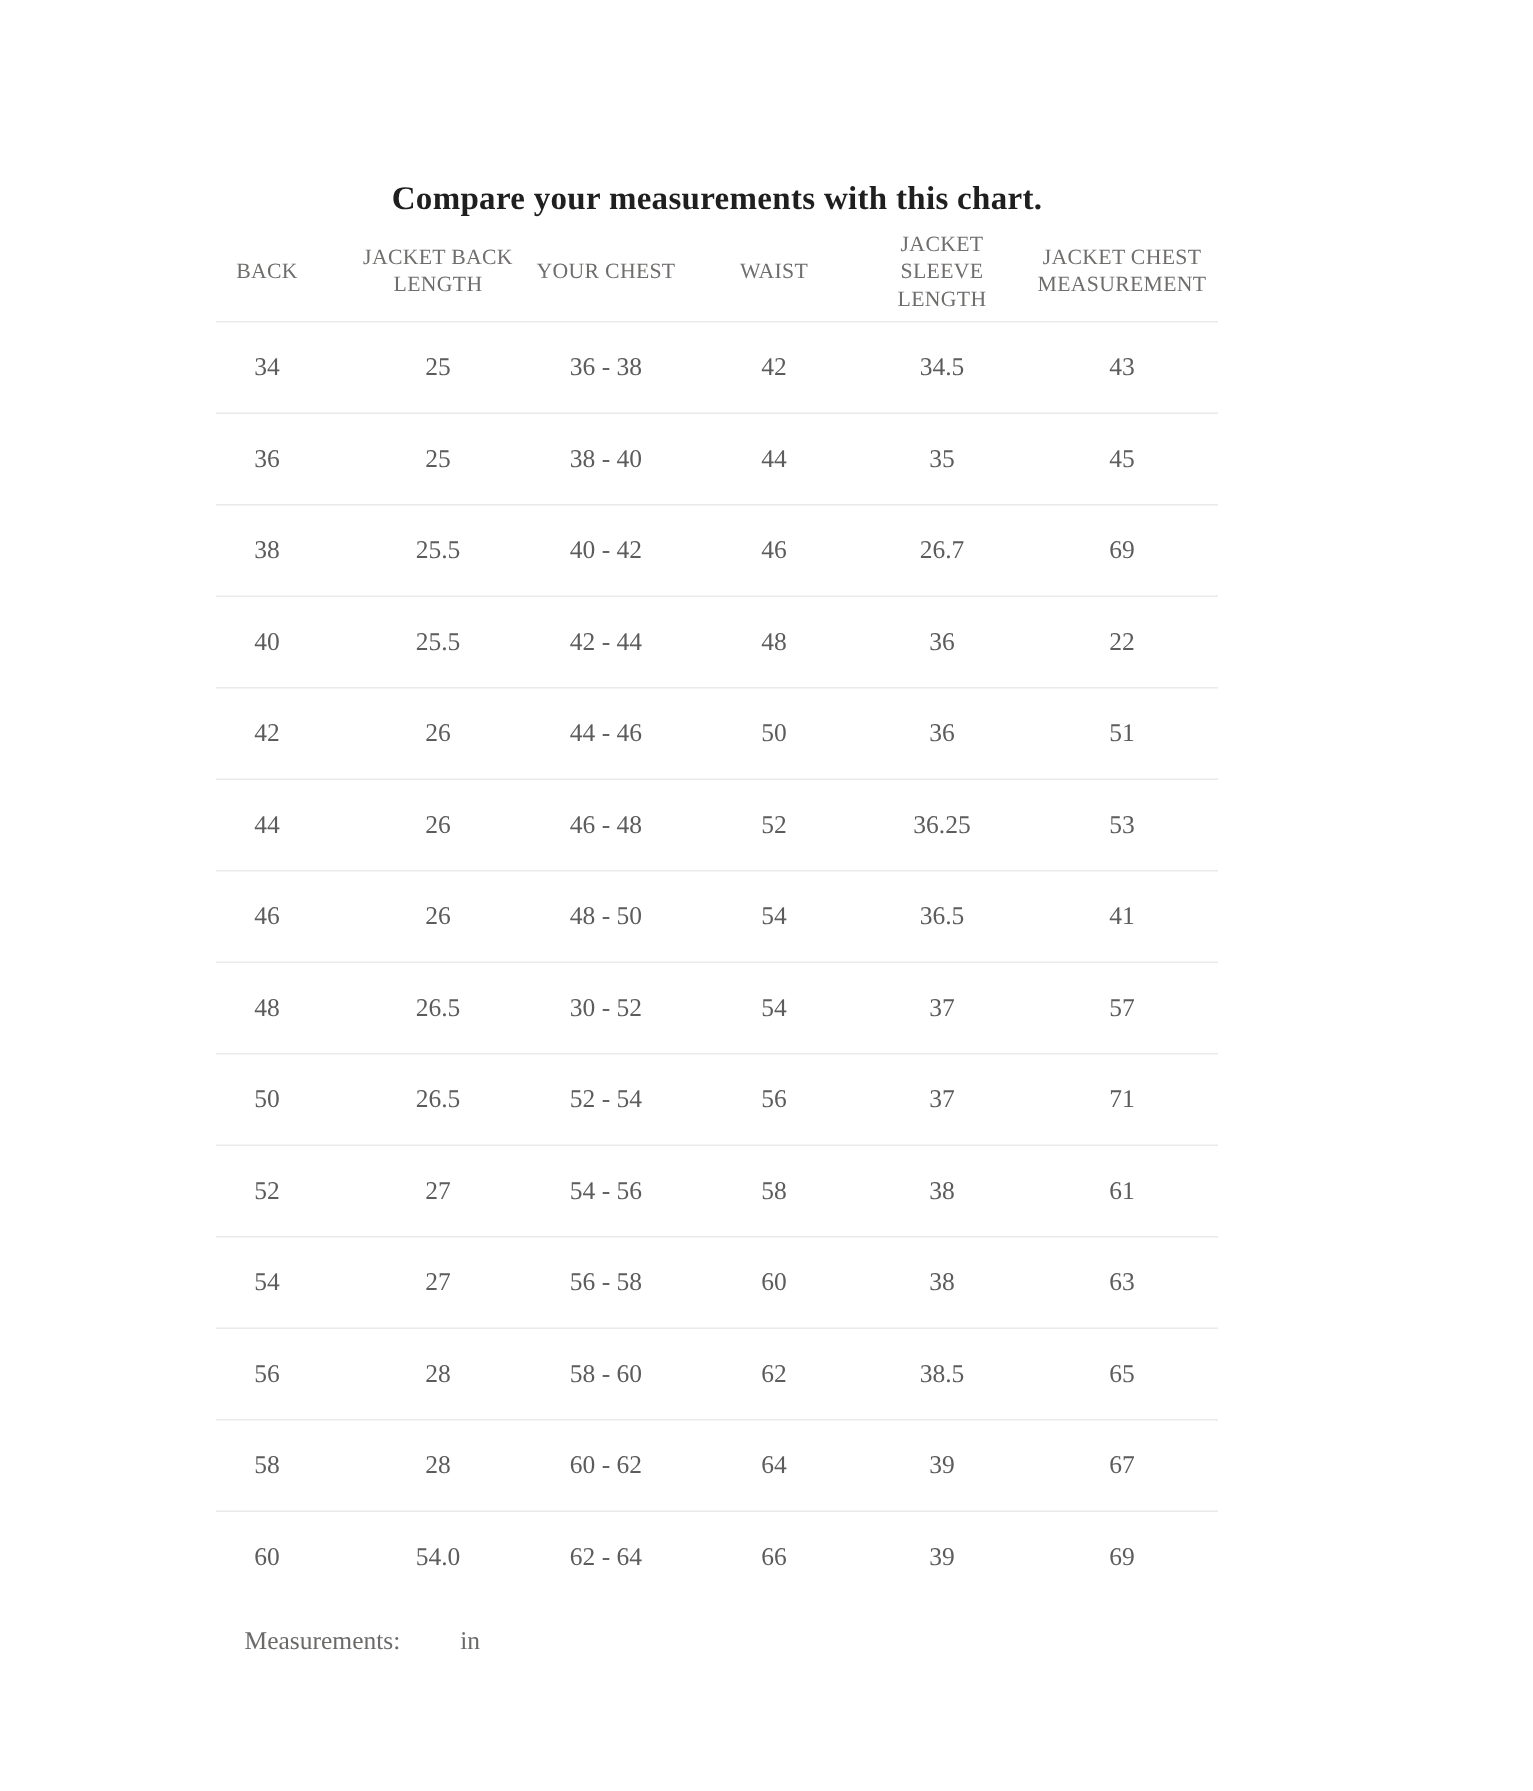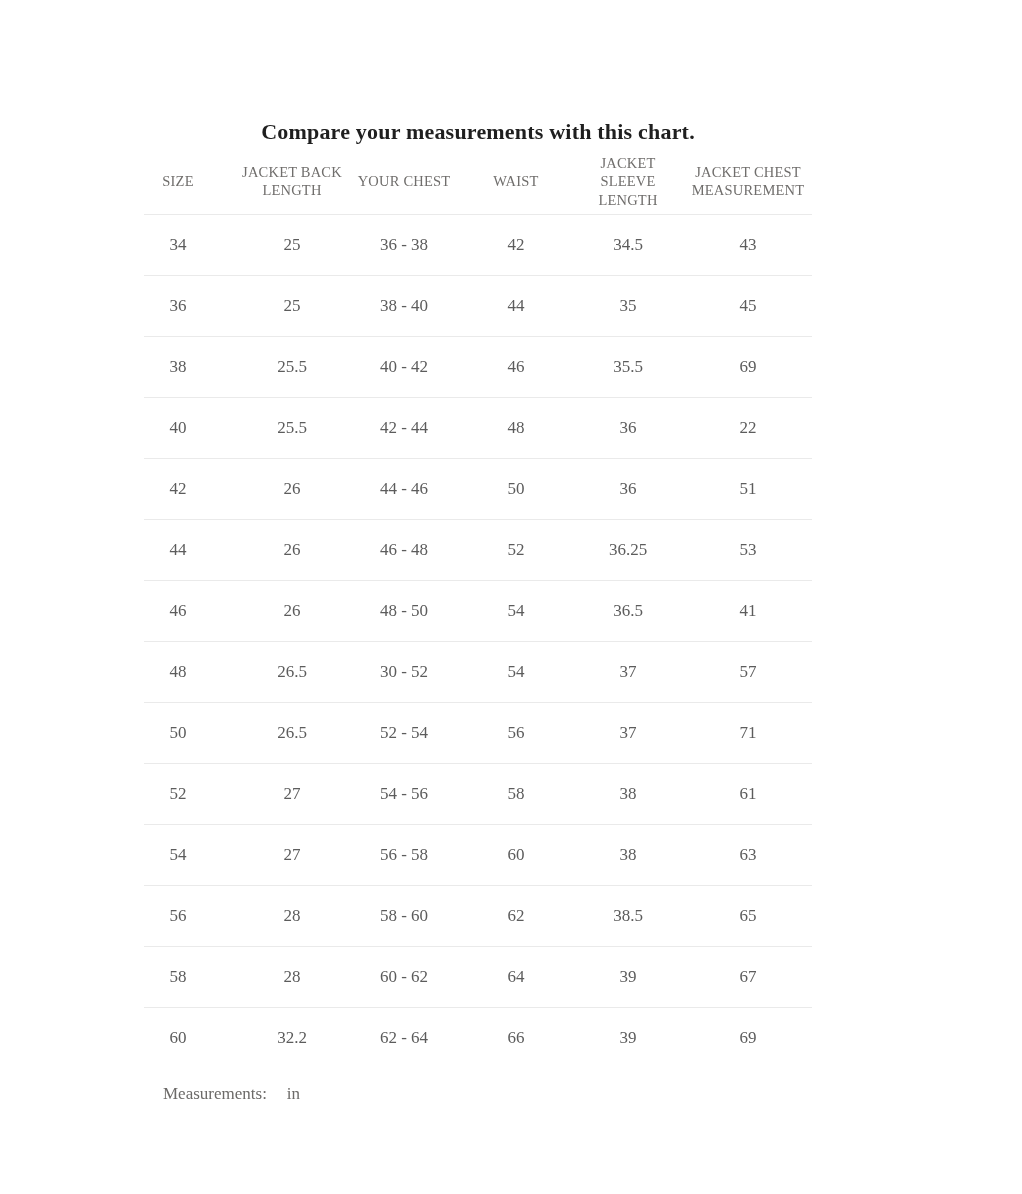--- a/index.html
+++ b/index.html
@@ -73,21 +73,21 @@
   tbody td:first-child {
     padding-right: 24px;
     padding-left: 0;
   }
   tbody tr + tr { border-top: 1px solid var(--divider); }
   .footer {
     margin-top: 15px;
     padding-left: 19px;
     display: flex;
     align-items: baseline;
-    gap: 20px;
+    gap: 40px;
     font-size: 17px;
     color: var(--footer-text);
   }
   .footer .unit { cursor: pointer; }
 </style>
 </head>
 <body>
 
 <div class="page">
 
@@ -98,21 +98,21 @@
       <colgroup>
         <col class="c-size">
         <col class="c-mid">
         <col class="c-mid">
         <col class="c-mid">
         <col class="c-mid">
         <col class="c-last">
       </colgroup>
       <thead>
         <tr>
-          <th>SIZE</th>
+          <th>BACK</th>
           <th>JACKET BACK LENGTH</th>
           <th>YOUR CHEST</th>
           <th>WAIST</th>
           <th>JACKET SLEEVE LENGTH</th>
           <th>JACKET CHEST MEASUREMENT</th>
         </tr>
       </thead>
       <tbody>
           <tr>
     <td>34</td>
@@ -128,21 +128,21 @@
     <td>38 - 40</td>
     <td>44</td>
     <td>35</td>
     <td>45</td>
   </tr>
           <tr>
     <td>38</td>
     <td>25.5</td>
     <td>40 - 42</td>
     <td>46</td>
-    <td>35.5</td>
+    <td>26.7</td>
     <td>69</td>
   </tr>
           <tr>
     <td>40</td>
     <td>25.5</td>
     <td>42 - 44</td>
     <td>48</td>
     <td>36</td>
     <td>22</td>
   </tr>
@@ -213,21 +213,21 @@
           <tr>
     <td>58</td>
     <td>28</td>
     <td>60 - 62</td>
     <td>64</td>
     <td>39</td>
     <td>67</td>
   </tr>
           <tr>
     <td>60</td>
-    <td>32.2</td>
+    <td>54.0</td>
     <td>62 - 64</td>
     <td>66</td>
     <td>39</td>
     <td>69</td>
   </tr>
         </tbody>
     </table>
 
     <div class="footer">
       <span>Measurements:</span>

